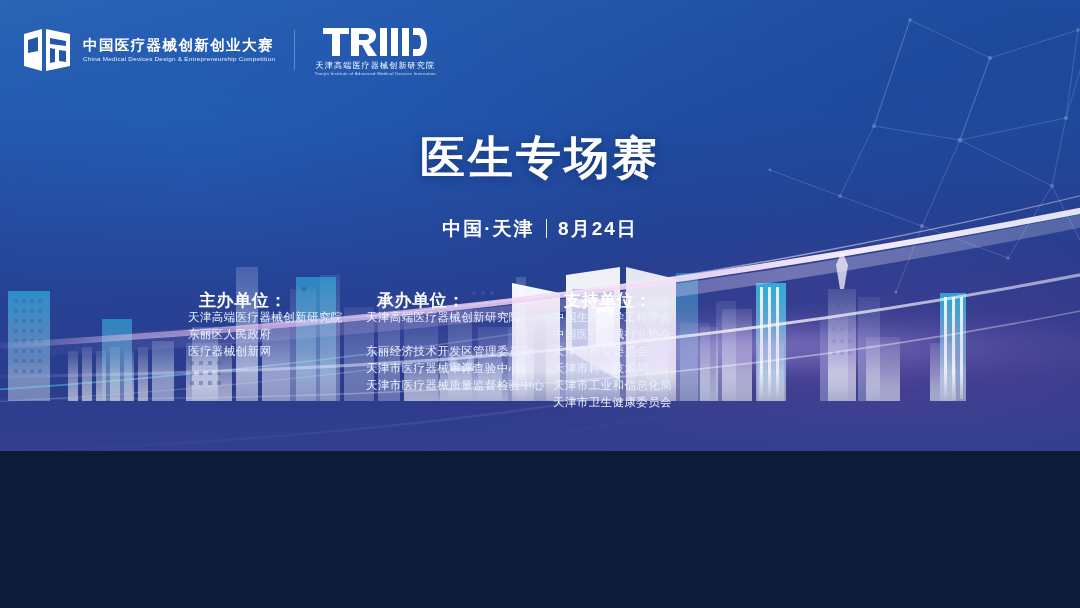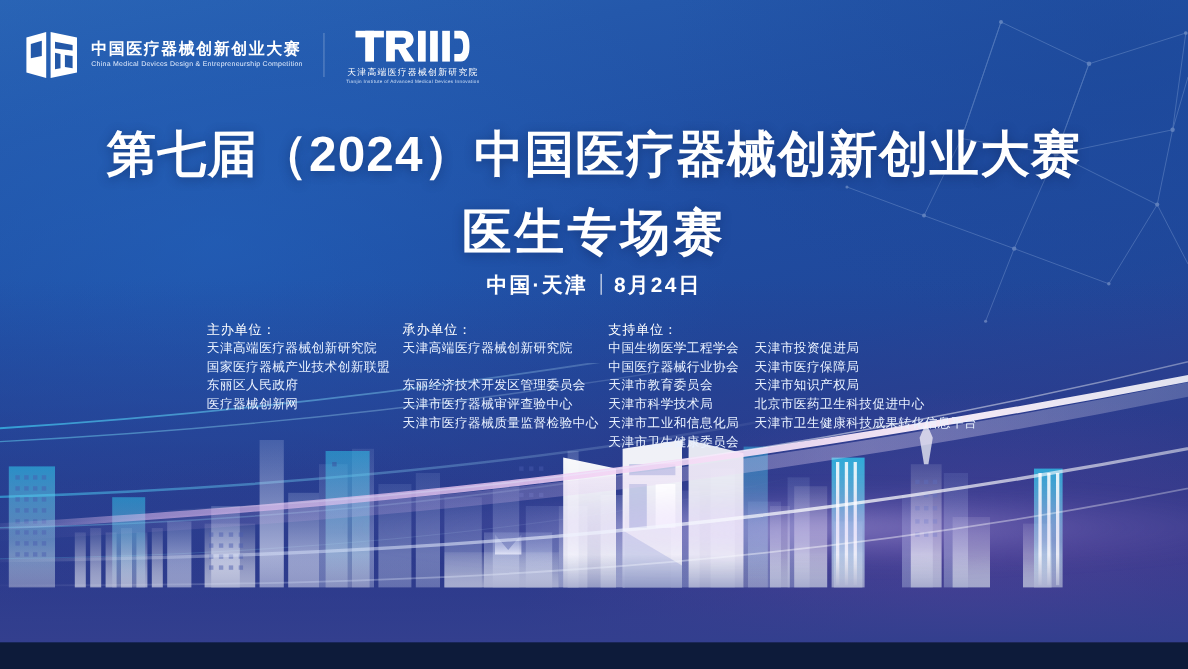--- a/index.html
+++ b/index.html
@@ -1,20 +1,20 @@
 <!DOCTYPE html>
 <html><head>
 <meta charset="utf-8">
 <style>
   html,body{margin:0;padding:0;background:#0d1b3a;}
   body{font-family:"Liberation Sans","DejaVu Sans",sans-serif;}
 
   #poster{
     position:relative;
-    width:1080px;height:584px;
+    width:1080px;height:451px;
     overflow:hidden;
     background:
       radial-gradient(ellipse 70% 90% at 18% 38%, rgba(35,100,190,.55) 0%, rgba(35,100,190,0) 62%),
       radial-gradient(ellipse 60% 70% at 95% 8%,  rgba(28,70,150,.55) 0%, rgba(28,70,150,0) 65%),
       linear-gradient(168deg, #2a64b4 0%, #2458ab 16%, #1f4da2 38%, #20489b 56%, #2b4091 74%, #353c88 88%, #3a3c86 100%);
   }
 
   
   .bottomPurple{
     position:absolute;left:0;right:0;bottom:0;height:330px;
@@ -71,39 +71,39 @@
     text-shadow:0 2px 10px rgba(10,30,80,.45);
     white-space:nowrap;
   }
   .title2{
     font-size:45px;font-weight:700;color:#fff;letter-spacing:3px;line-height:1.3;
     text-shadow:0 2px 10px rgba(10,30,80,.45);
     margin-top:16px;
     font-family:Liberation Serif, serif;
   }
   .subtitle{
-    margin-top:5px;font-size:19px;font-weight:700;color:#fff;letter-spacing:2px;
+    margin-top:28px;font-size:19px;font-weight:700;color:#fff;letter-spacing:2px;
     display:flex;align-items:center;justify-content:center;gap:11px;
   }
   .subtitle .bar{display:inline-block;width:1.6px;height:19px;background:#fff;opacity:.92;}
 
   
   .orgs{
     position:absolute;top:292px;left:188px;
     display:flex;gap:0;align-items:flex-start;
     color:#ffffff;
   }
   .col{display:flex;flex-direction:column;}
   .col.c1{width:178px;}
   .col.c2{width:187px;}
   .col.c3{width:133px;}
   .col.c4{width:210px;padding-top:17px;}
   .orgHead{
-    font-size:12px;font-weight:400;color:#fff;letter-spacing:.6px;
-    line-height:17px;white-space:nowrap;
+    font-size:17px;font-weight:700;color:#fff;letter-spacing:.6px;
+    line-height:17px;white-space:nowrap;margin-left:11px;
   }
   .orgItem{
     font-size:11.5px;color:#eaf2ff;letter-spacing:.4px;line-height:17px;
     white-space:nowrap;font-weight:400;
   }
   .gap{height:17px;}
 </style>
 </head>
 <body>
 
@@ -434,35 +434,33 @@
           </g>
         </svg>
       </span>
       <span class="cn">天津高端医疗器械创新研究院</span>
       <span class="en">Tianjin Institute of Advanced Medical Devices Innovation</span>
     </div>
 
   </div>
 
   <div class="titleBlock">
-    <div class="title1">第七届（2024）中国医疗器械创新创业大赛</div>
     <div class="title2">医生专场赛</div>
     <div class="subtitle">
       <span>中国·天津</span>
       <span class="bar"></span>
       <span>8月24日</span>
     </div>
   </div>
 
   <div class="orgs">
 
     <div class="col c1">
       <div class="orgHead">主办单位：</div>
       <div class="orgItem">天津高端医疗器械创新研究院</div>
-      <div class="orgItem">国家医疗器械产业技术创新联盟</div>
       <div class="orgItem">东丽区人民政府</div>
       <div class="orgItem">医疗器械创新网</div>
     </div>
 
     <div class="col c2">
       <div class="orgHead">承办单位：</div>
       <div class="orgItem">天津高端医疗器械创新研究院</div>
       <div class="gap"></div>
       <div class="orgItem">东丽经济技术开发区管理委员会</div>
       <div class="orgItem">天津市医疗器械审评查验中心</div>
@@ -472,23 +470,16 @@
     <div class="col c3">
       <div class="orgHead">支持单位：</div>
       <div class="orgItem">中国生物医学工程学会</div>
       <div class="orgItem">中国医疗器械行业协会</div>
       <div class="orgItem">天津市教育委员会</div>
       <div class="orgItem">天津市科学技术局</div>
       <div class="orgItem">天津市工业和信息化局</div>
       <div class="orgItem">天津市卫生健康委员会</div>
     </div>
 
-    <div class="col c4">
-      <div class="orgItem">天津市投资促进局</div>
-      <div class="orgItem">天津市医疗保障局</div>
-      <div class="orgItem">天津市知识产权局</div>
-      <div class="orgItem">北京市医药卫生科技促进中心</div>
-      <div class="orgItem">天津市卫生健康科技成果转化信息平台</div>
-    </div>
 
   </div>
 
 </div>
 
 </body></html>

